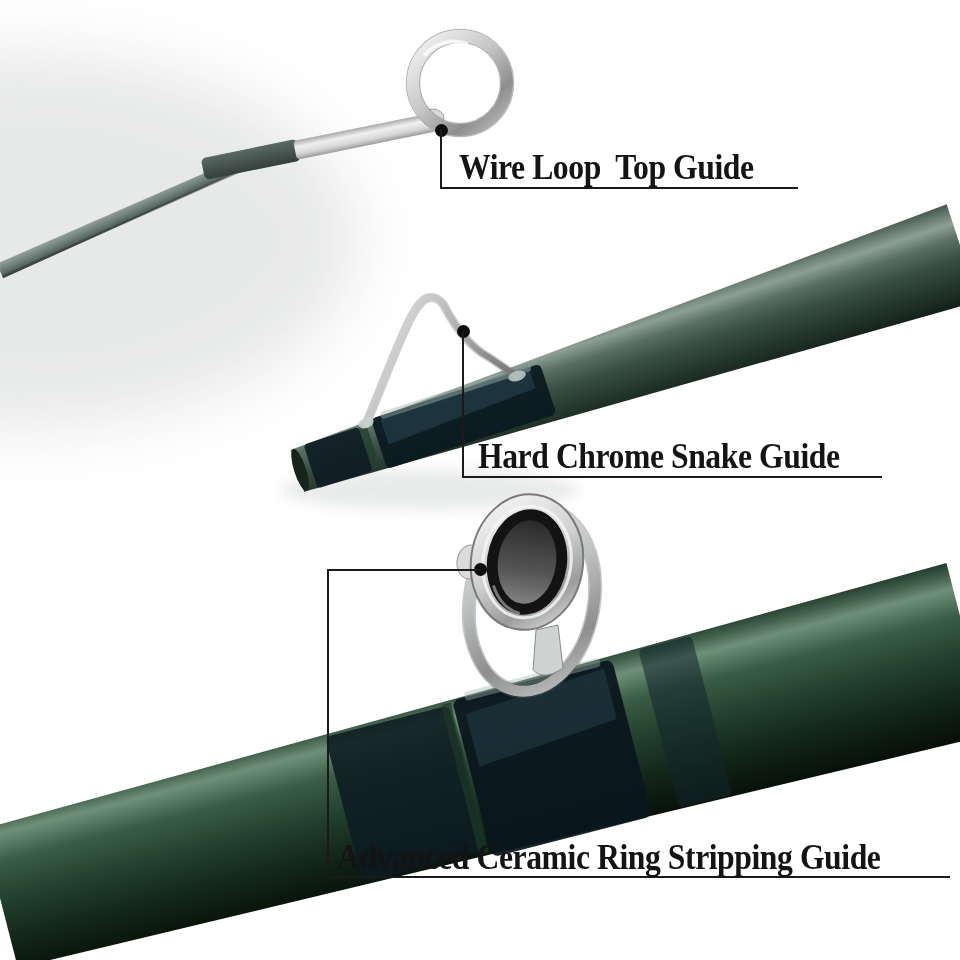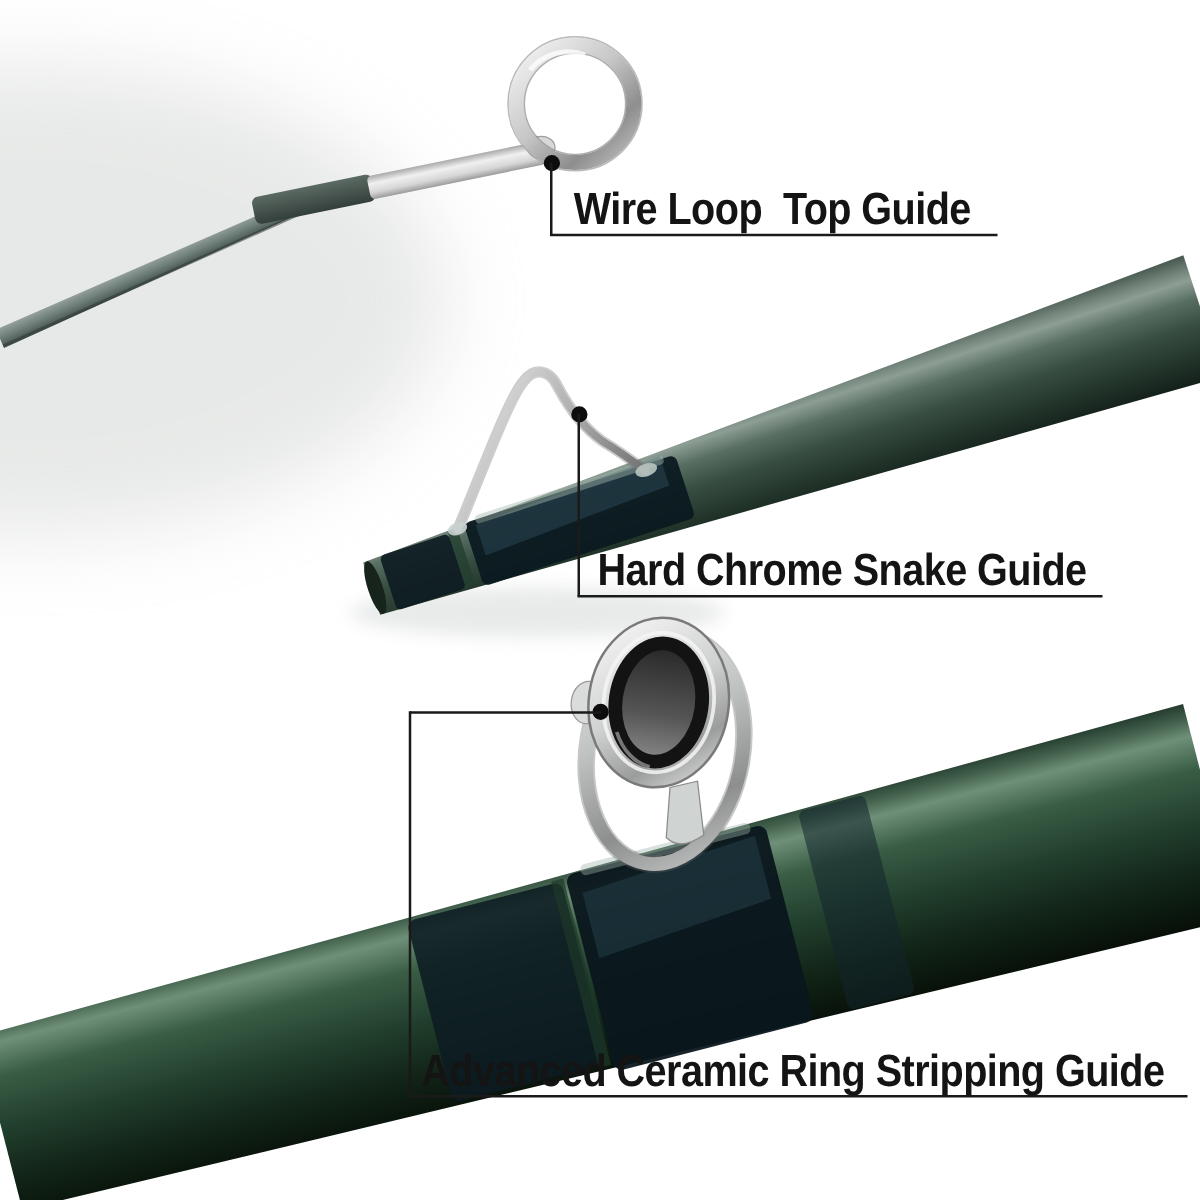--- a/index.html
+++ b/index.html
@@ -1,19 +1,19 @@
 <!DOCTYPE html>
 <html><head>
 <meta charset="utf-8">
 <style>
   html,body{margin:0;padding:0;background:#ffffff;}
   #stage{
     position:relative;width:960px;height:960px;overflow:hidden;
     background:#ffffff;
-    font-family:Liberation Sans, sans-serif;
+    font-family:Liberation Serif, serif;
   }
   #photo-layer{position:absolute;left:0;top:0;width:960px;height:960px;display:block;}
   .callout-label{
     position:absolute;
     font-weight:600;
     font-size:36px;
     line-height:38px;
     letter-spacing:-0.5px;
     color:#141414;
     white-space:pre;

